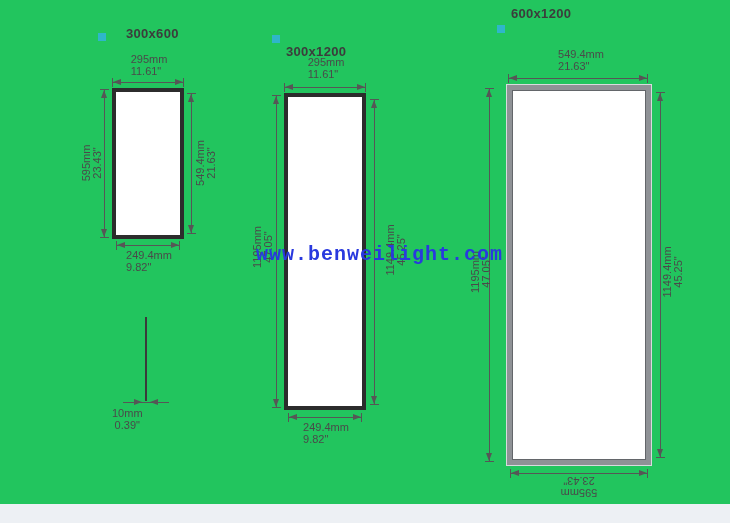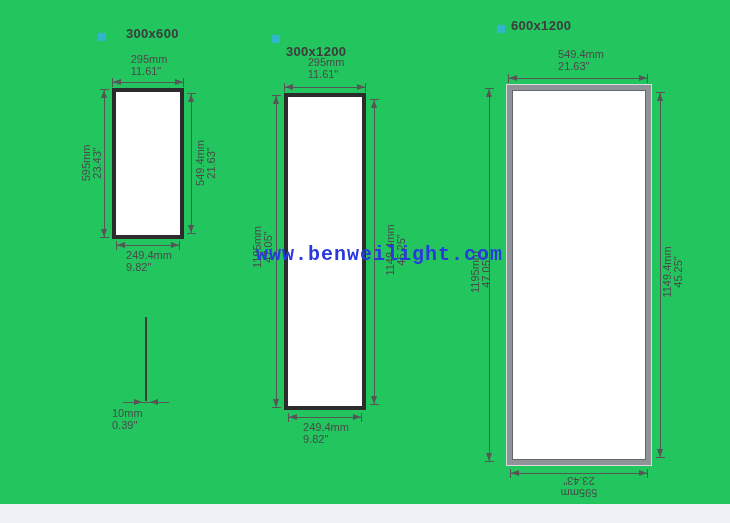--- a/index.html
+++ b/index.html
@@ -6,21 +6,21 @@
   .canvas{
     position:relative;width:730px;height:523px;background:#22c55e;
     font-family:"Liberation Sans",sans-serif;overflow:hidden;padding-left:40px;
   }
   .bottom-strip{position:absolute;left:0;top:504px;width:730px;height:19px;background:#edf0f4;}
   .group{display:contents;}
   .sq{position:absolute;width:8px;height:8px;background:#2fb6ca;}
   .title{position:absolute;font-size:13px;font-weight:bold;color:#3c3c3c;letter-spacing:.3px;white-space:nowrap;}
   .lbl{position:absolute;font-size:11px;line-height:12px;color:#4a4a4a;text-align:left;
        transform:translateX(-50%);white-space:nowrap;}
-  .lbl-left{position:absolute;font-size:11px;line-height:12px;color:#4a4a4a;text-align:left;white-space:nowrap;}
+  .lbl-left{position:absolute;font-size:11px;line-height:12px;color:#4a4a4a;text-align:center;white-space:nowrap;}
   .vlbl{position:absolute;font-size:11px;line-height:11px;color:#4a4a4a;text-align:center;white-space:nowrap;
         transform:translate(-50%,-50%) rotate(-90deg);}
   .vlbl180{position:absolute;font-size:11px;line-height:12px;color:#4a4a4a;text-align:center;white-space:nowrap;
         transform:translate(-50%,-50%) rotate(180deg);}
   .frame{position:absolute;box-sizing:border-box;background:#ffffff;border:4px solid #2c2c2c;}
   .frame.silver{border:5px solid #8f9296;box-shadow:inset 0 0 0 1px #63666a, 0 0 0 1px #d9dbde;}
   
   .dh{position:absolute;height:1px;background:#565656;}
   .dh::before,.dh::after{content:"";position:absolute;top:-4px;width:1px;height:9px;background:#565656;}
   .dh::before{left:0;} .dh::after{right:0;}
@@ -145,21 +145,21 @@
     </div>
     <div class="lbl" style="left:326px;top:421px">
       <div>249.4mm</div>
       <div>9.82"</div>
     </div>
   </div>
 
   
   <div class="group">
     <div class="sq" style="left:497px;top:25px"></div>
-    <div class="title" style="left:511px;top:18px">600x1200</div>
+    <div class="title" style="left:511px;top:6px">600x1200</div>
 
     <div class="lbl" style="left:581px;top:48px">
       <div>549.4mm</div>
       <div>21.63"</div>
     </div>
     <div class="dh" style="left:508px;top:78px;width:140px">
       <i class="al"></i>
       <i class="ar"></i>
     </div>
 

